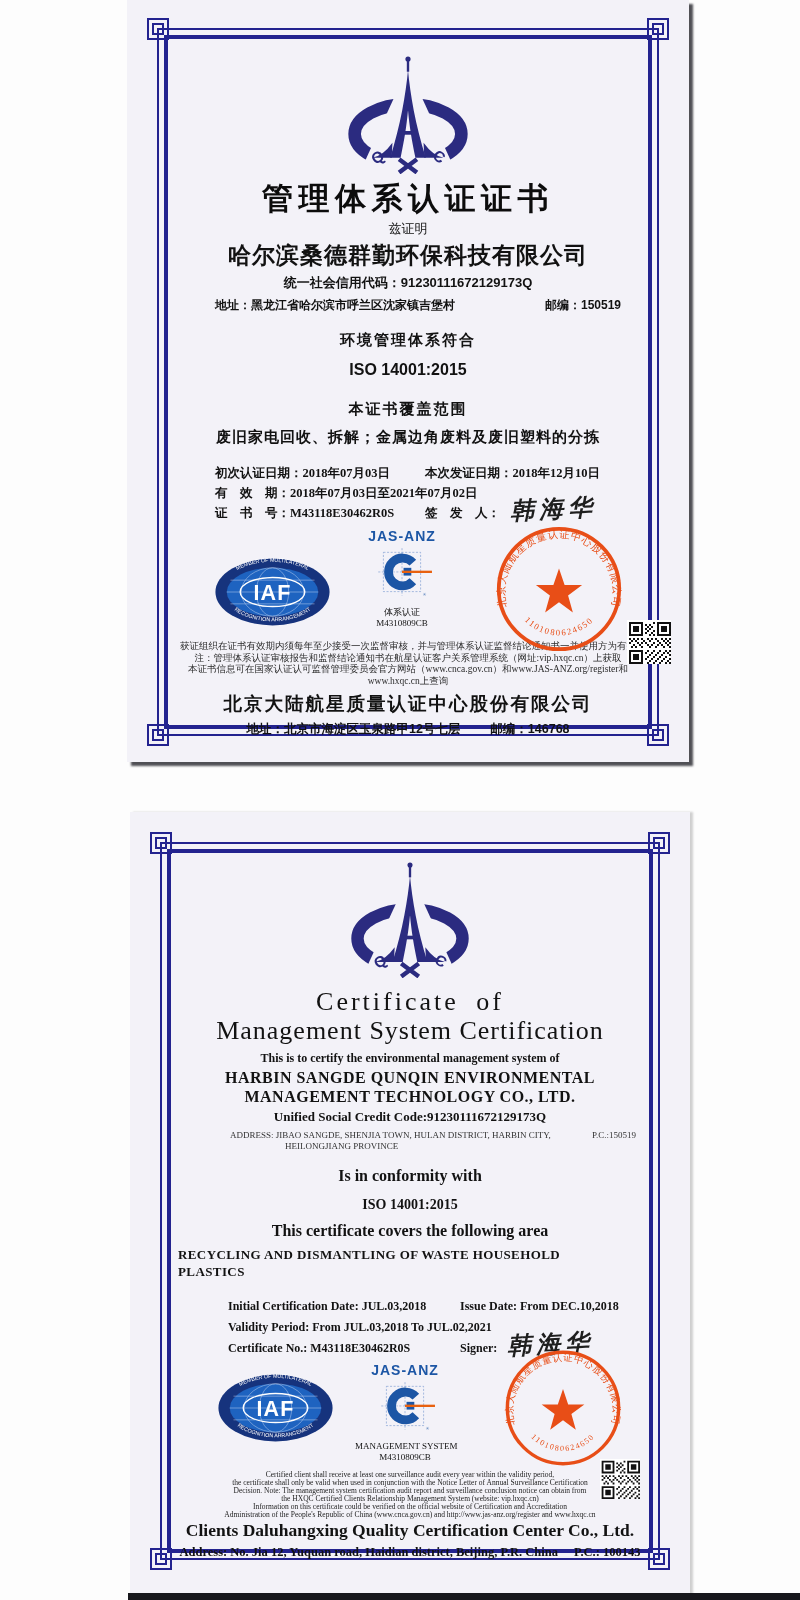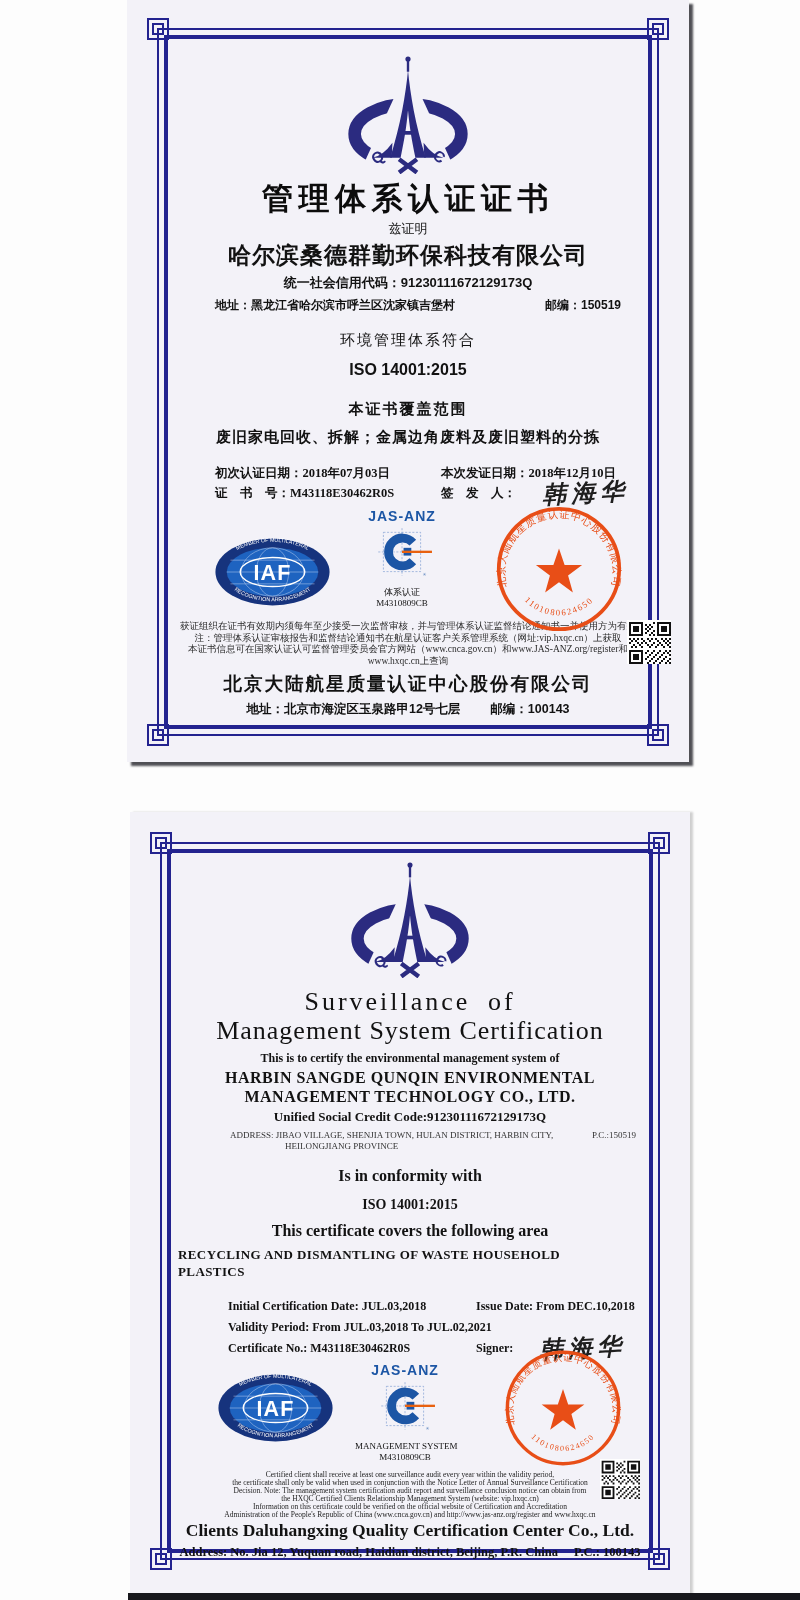--- a/index.html
+++ b/index.html
@@ -31,26 +31,26 @@
 
   .content{position:absolute;left:44px;right:44px;top:38px;text-align:center;}
   .page2 .content{top:36px;}
 
   
   .cn-title{font-family:var(--sans);font-size:31px;font-weight:900;letter-spacing:5.5px;line-height:34px;margin-top:4px;color:#0c0c0c;}
   .cn-intro{font-size:13px;line-height:16px;margin-top:5px;}
   .cn-company{font-family:var(--sans);font-size:23px;font-weight:800;letter-spacing:1px;line-height:26px;margin-top:5px;}
   .cn-credit{font-family:var(--sans);font-size:13px;font-weight:700;line-height:16px;margin-top:7px;}
   .cn-addr{display:flex;justify-content:space-between;padding:0 24px 0 44px;font-family:var(--sans);font-size:12px;font-weight:700;line-height:15px;margin-top:7px;text-align:left;}
-  .cn-conform{font-size:15px;font-weight:400;line-height:18px;margin-top:18px;letter-spacing:2px;}
+  .cn-conform{font-size:15px;font-weight:700;line-height:18px;margin-top:18px;letter-spacing:2px;}
   .cn-iso{font-family:var(--sans);font-size:16px;font-weight:800;line-height:19px;margin-top:11px;}
   .cn-scopehead{font-size:15px;font-weight:700;line-height:18px;margin-top:21px;letter-spacing:2px;}
   .cn-scope{font-size:15px;font-weight:700;line-height:19px;margin-top:10px;letter-spacing:1px;}
   .dates{margin-top:20px;text-align:left;padding-left:44px;font-size:12.5px;font-weight:700;}
-  .dates .row{display:flex;line-height:13px;margin-bottom:7px;align-items:flex-end;gap:16px;}
+  .dates .row{display:flex;line-height:13px;margin-bottom:7px;align-items:center;}
   .dates .lcol{width:210px;flex:none;}
   .page2 .dates{padding-left:54px;font-size:12px;}
   .page2 .dates .row{margin-bottom:8px;}
   .page2 .dates .lcol{width:232px;}
   .sig{font-family:var(--serif);font-style:italic;font-weight:700;font-size:24px;letter-spacing:5px;display:inline-block;transform:rotate(-3deg);margin:-8px 0 0 10px;color:#1e1e1e;}
 
   .logo-row{position:relative;margin-top:4px;height:108px;}
   .page2 .logo-row{margin-top:2px;height:106px;}
   .iaf-box{position:absolute;left:42px;top:30px;width:119px;}
   .page2 .iaf-box{top:10px;}
@@ -179,20 +179,23 @@
       <div class="cn-conform">环境管理体系符合</div>
       <div class="cn-iso">ISO 14001:2015</div>
       <div class="cn-scopehead">本证书覆盖范围</div>
       <div class="cn-scope">废旧家电回收、拆解；金属边角废料及废旧塑料的分拣</div>
       <div class="dates">
         <div class="row">
           <span class="lcol">初次认证日期：2018年07月03日</span>
           <span>本次发证日期：2018年12月10日</span>
         </div>
         <div class="row">
+          <span>有　效　期：2018年07月03日至2021年07月02日</span>
+        </div>
+        <div class="row">
           <span class="lcol">证　书　号：M43118E30462R0S</span>
           <span>签　发　人：</span>
           <span class="sig">韩海华</span>
         </div>
       </div>
       <div class="logo-row">
         <div class="iaf-box">
           <svg width="119" height="70" viewBox="0 0 220 130">
               <use href="#sym-iaf"></use>
             </svg>
@@ -212,21 +215,21 @@
         </div>
       </div>
       <div class="fineprint">
         <div>获证组织在证书有效期内须每年至少接受一次监督审核，并与管理体系认证监督结论通知书一并使用方为有效</div>
         <div>注：管理体系认证审核报告和监督结论通知书在航星认证客户关系管理系统（网址:vip.hxqc.cn）上获取</div>
         <div>本证书信息可在国家认证认可监督管理委员会官方网站（www.cnca.gov.cn）和www.JAS-ANZ.org/register和www.hxqc.cn上查询</div>
       </div>
       <div class="cn-issuer">北京大陆航星质量认证中心股份有限公司</div>
       <div class="cn-issuer-addr">
         <span>地址：北京市海淀区玉泉路甲12号七层</span>
-        <span>邮编：100143</span>
+        <span>邮编：146768</span>
       </div>
     </div>
     <svg class="qr qr1" viewBox="-1 -1 23 23">
         <use href="#sym-qr"></use>
       </svg>
   </div>
 
   <div class="page page2">
     <div class="frame">
       <div class="frame-inner"></div>
@@ -234,31 +237,31 @@
       <i class="corner c-tr"></i>
       <i class="corner c-bl"></i>
       <i class="corner c-br"></i>
     </div>
     <div class="content">
       <div style="margin-top:6px;">
         <svg width="148" height="124" viewBox="0 0 200 170">
             <use href="#sym-tower"></use>
           </svg>
       </div>
-      <div class="en-t1">Surveillance of</div>
+      <div class="en-t1">Certificate of</div>
       <div class="en-t2">Management System Certification</div>
       <div class="en-intro">This is to certify the environmental management system of</div>
       <div class="en-company">
         <div>HARBIN SANGDE QUNQIN ENVIRONMENTAL</div>
         <div>MANAGEMENT TECHNOLOGY CO., LTD.</div>
       </div>
       <div class="en-credit">Unified Social Credit Code:91230111672129173Q</div>
       <div class="en-addr">
         <div class="lines">
-          <div>ADDRESS: JIBAO VILLAGE, SHENJIA TOWN, HULAN DISTRICT, HARBIN CITY,</div>
+          <div>ADDRESS: JIBAO SANGDE, SHENJIA TOWN, HULAN DISTRICT, HARBIN CITY,</div>
           <div class="l2">HEILONGJIANG PROVINCE</div>
         </div>
         <span class="pc">P.C.:150519</span>
       </div>
       <div class="en-conform">Is in conformity with</div>
       <div class="en-iso">ISO 14001:2015</div>
       <div class="en-covers">This certificate covers the following area</div>
       <div class="en-scope">
         <div>RECYCLING AND DISMANTLING OF WASTE HOUSEHOLD</div>
         <div>PLASTICS</div>

